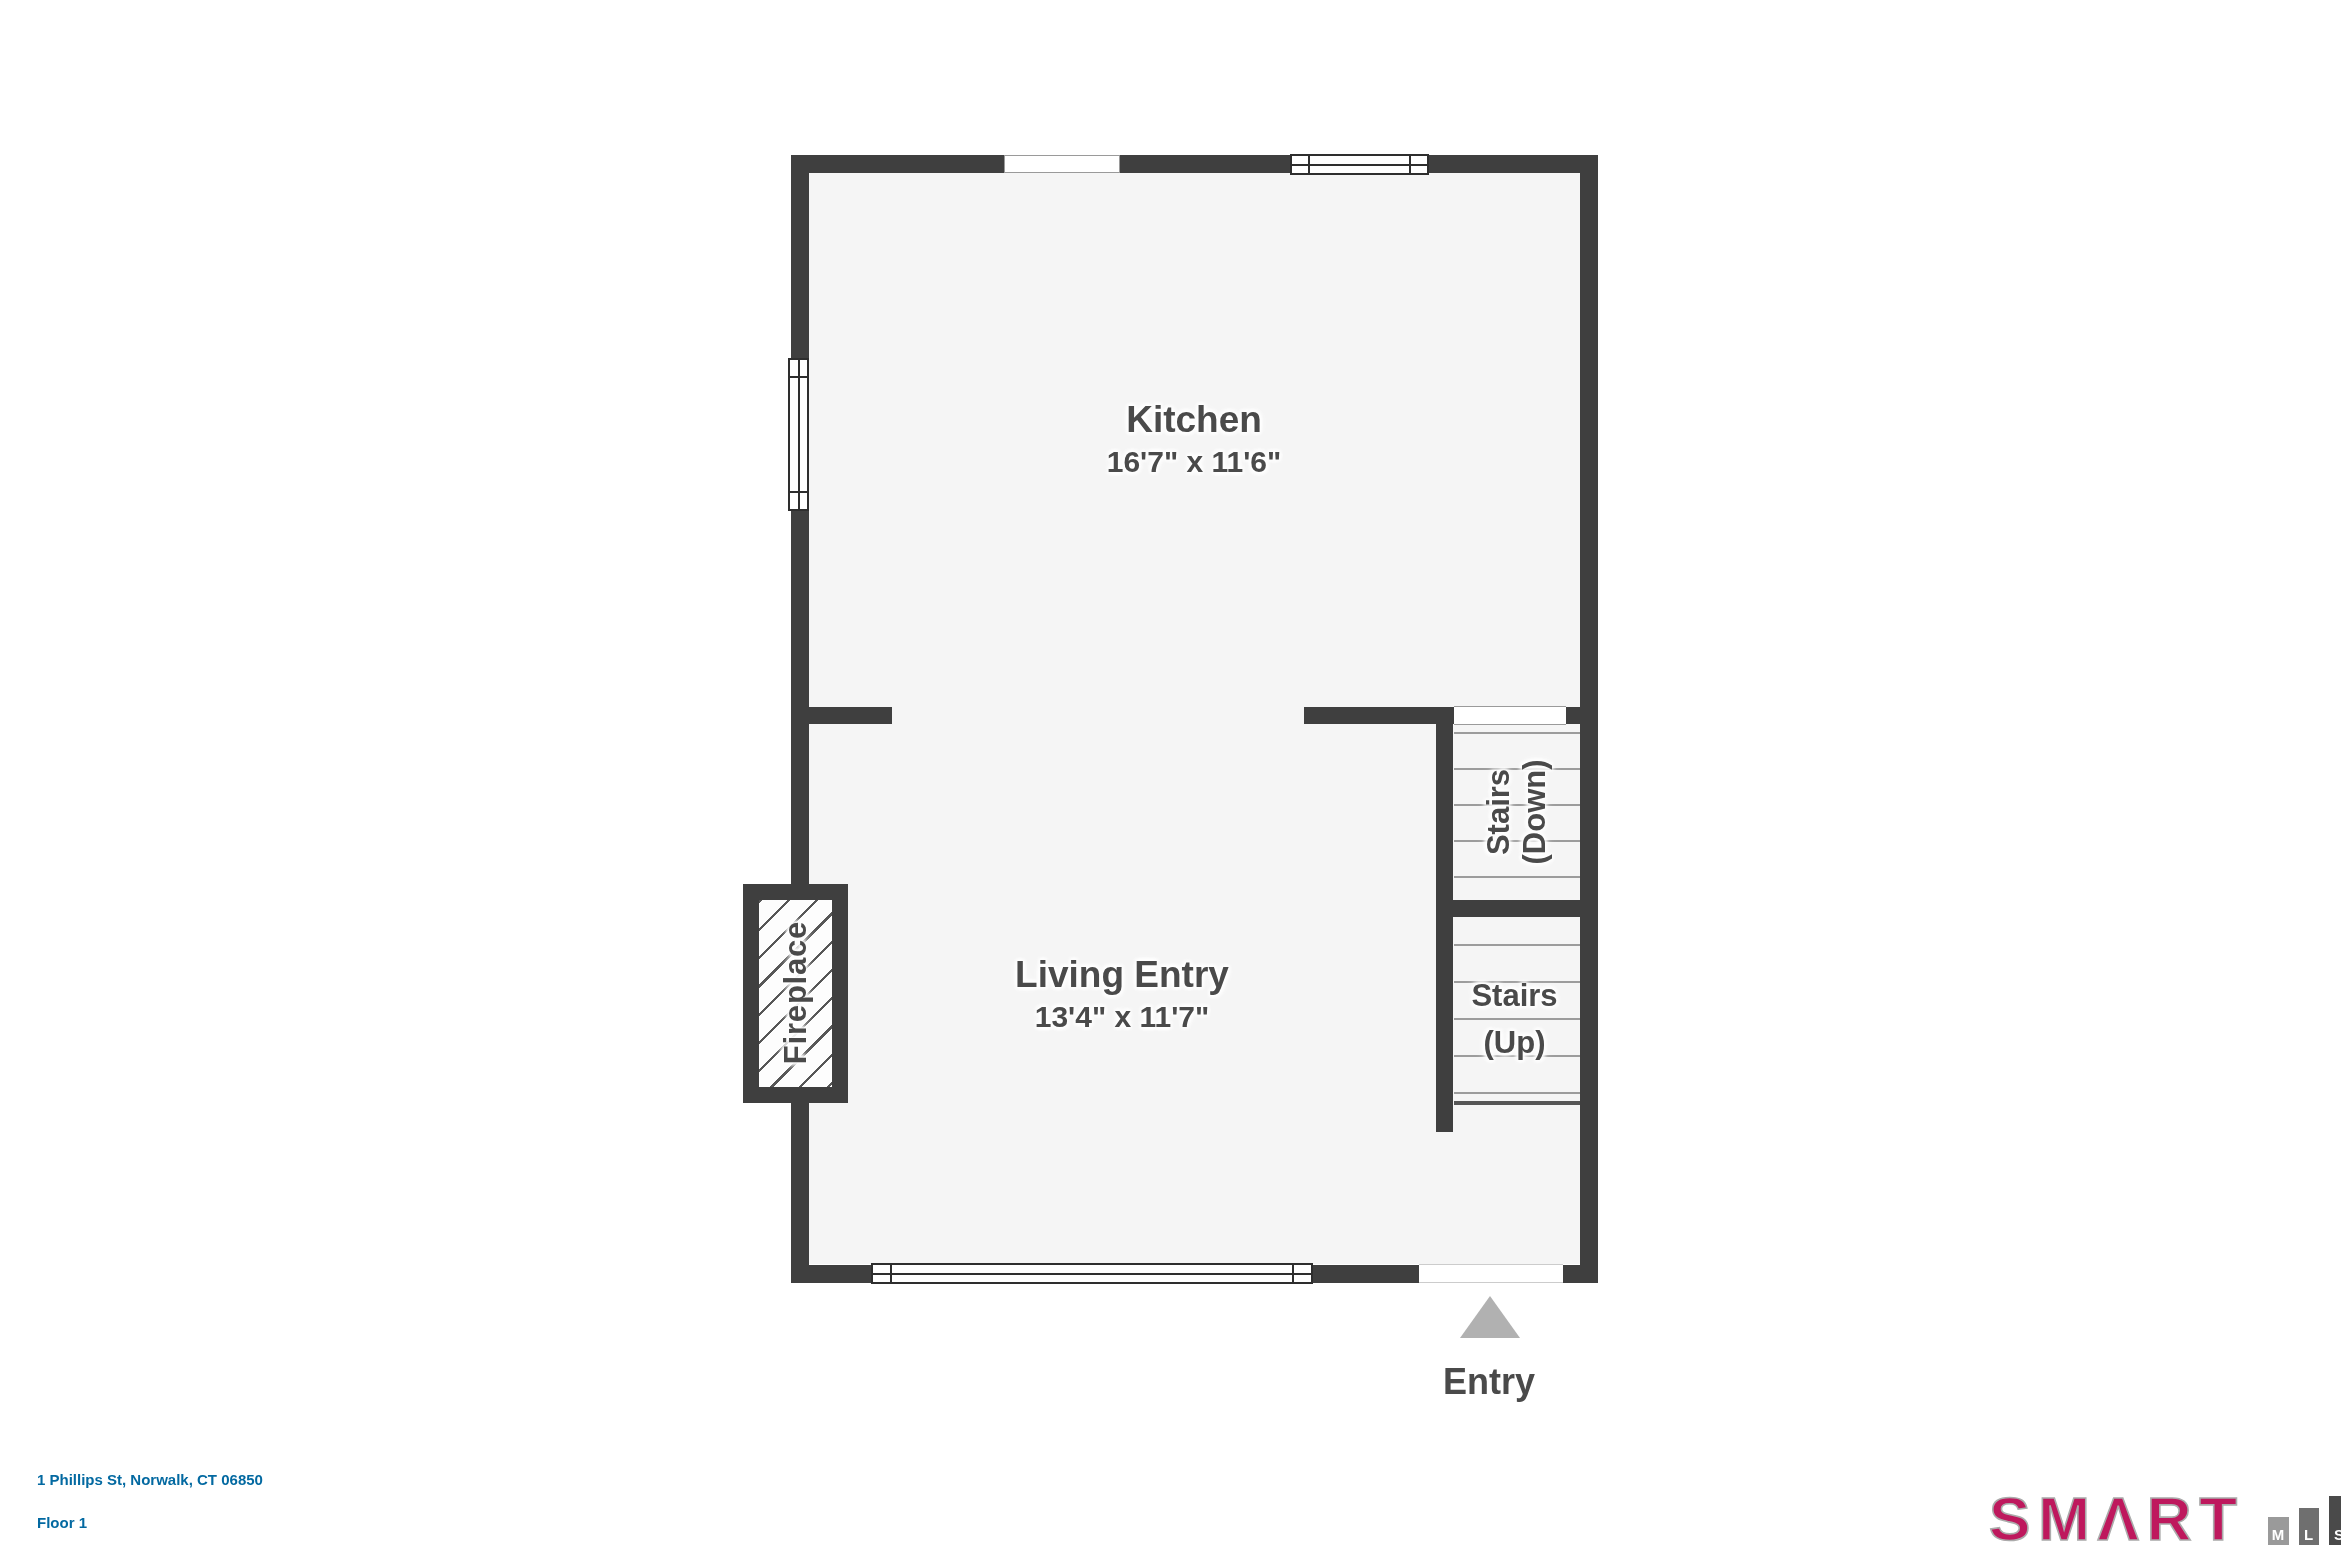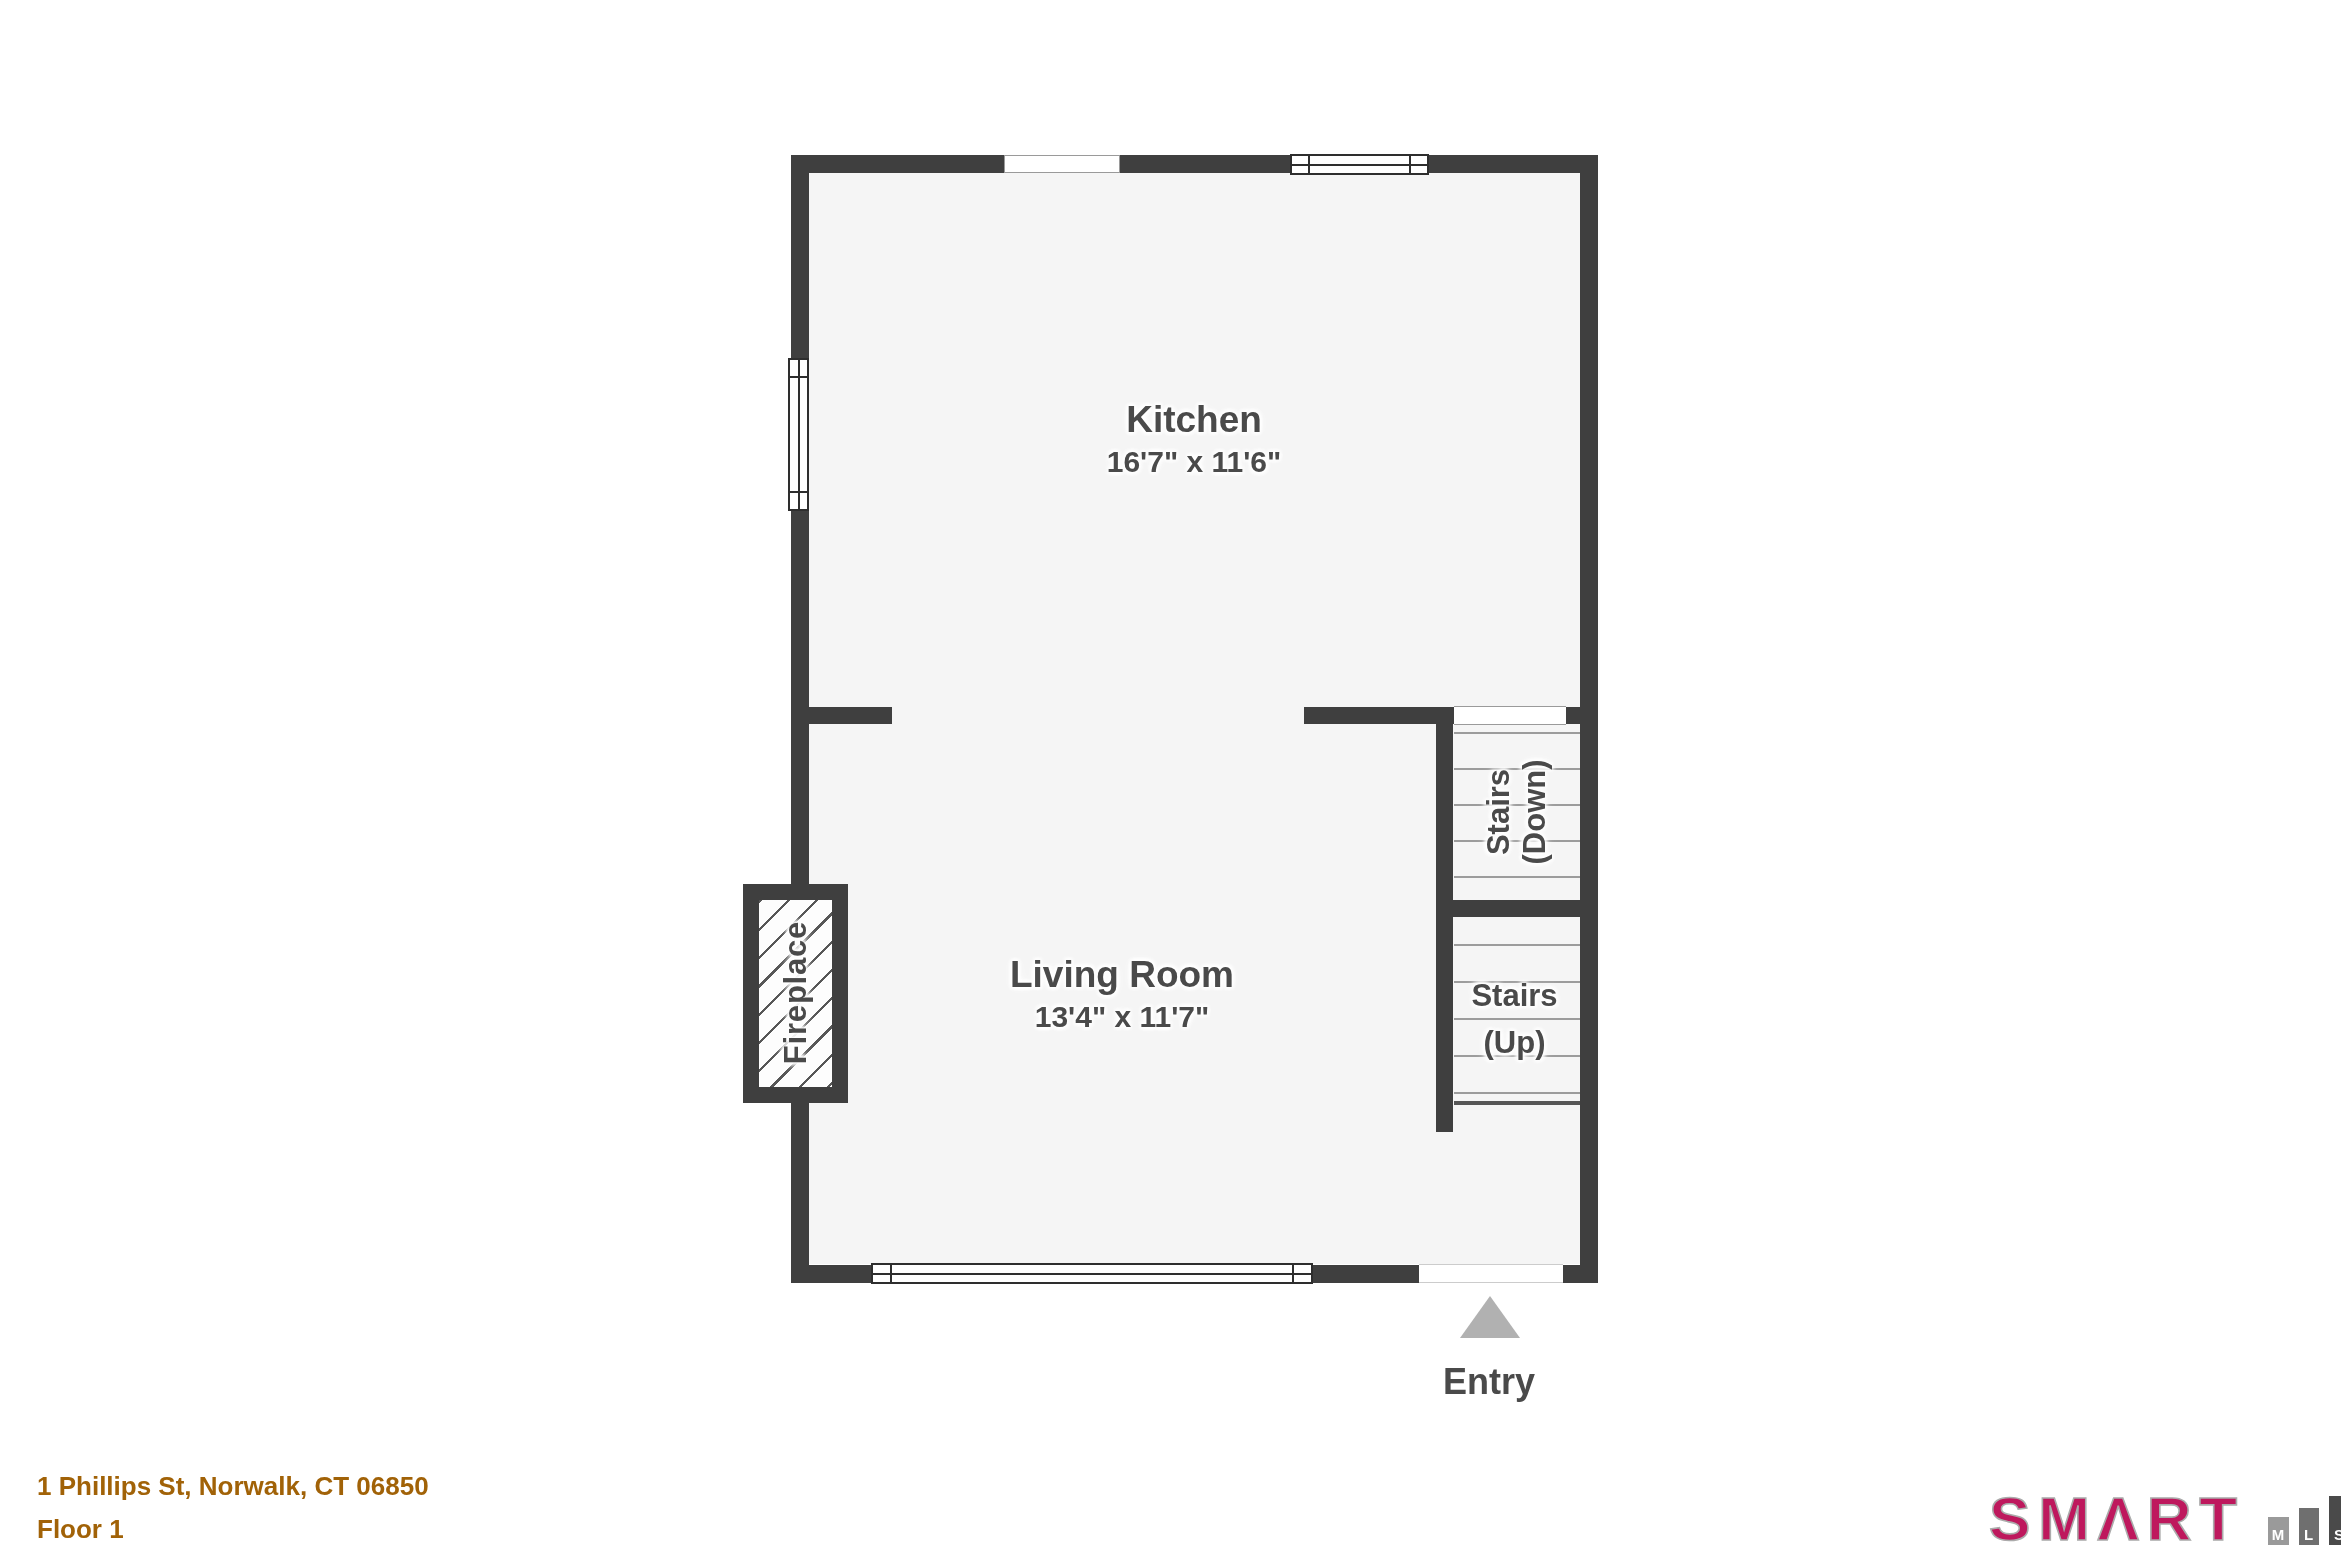--- a/index.html
+++ b/index.html
@@ -24,21 +24,21 @@
   .halo{text-shadow:-1.6px -1.6px 3.9px #fff,1.6px -1.6px 3.9px #fff,-1.6px 1.6px 3.9px #fff,1.6px 1.6px 3.9px #fff,0 0 7.8px #fff,0 0 11px #fff;}
   .room-title{font-size:37px;line-height:45px;text-align:center;z-index:6;}
   .room-dims{font-size:30px;line-height:39px;text-align:center;z-index:6;}
   .rot{transform:rotate(-90deg);transform-origin:center center;}
   .stairs-label{font-size:31px;line-height:36px;text-align:center;z-index:6;}
   .up-label{font-size:31px;line-height:47px;text-align:center;z-index:6;}
   .fp-label{font-size:31px;line-height:37px;text-align:center;z-index:6;letter-spacing:0.8px;}
   .entry-tri{width:0;height:0;border-left:30px solid rgba(0,0,0,0);border-right:30px solid rgba(0,0,0,0);
              border-bottom:42px solid #b1b1b1;z-index:6;}
   .entry-label{font-size:36px;text-align:center;z-index:6;}
-  .footer-line{font-size:26px;color:#a16207;z-index:6;}
+  .footer-line{font-size:15px;color:#0369a1;z-index:6;}
   .disclaimer{width:2342px;text-align:center;font-size:16.4px;color:#4a4a4a;z-index:6;}
   .logo{display:flex;align-items:flex-end;z-index:6;}
   .logo-brand{font-size:62px;line-height:52px;letter-spacing:7.8px;color:#be185d;
               -webkit-text-stroke:1.6px #ababab;font-weight:bold;}
   .logo-bars{display:flex;align-items:flex-end;margin-left:12.5px;}
   .logo-bar{display:flex;align-items:flex-end;justify-content:center;color:#ffffff;
             font-size:15px;padding-bottom:1.6px;margin-left:10px;}
   .bar-m{width:21px;height:26px;background:#9a9a9a;}
   .bar-l{width:20px;height:35px;background:#6f6f6f;}
   .bar-s{width:21px;height:47px;background:#4a4a4a;}
@@ -92,21 +92,21 @@
   <div class="abs rot fp-label halo" style="left:678px;top:974px;width:234px;height:37px;">
     <span>Fireplace</span>
   </div>
 
   <div class="abs" style="left:1038px;top:397px;width:312px;z-index:6;">
     <div class="room-title halo">Kitchen</div>
     <div class="room-dims halo">16'7" x 11'6"</div>
   </div>
 
   <div class="abs" style="left:966px;top:952px;width:312px;z-index:6;">
-    <div class="room-title halo">Living Room</div>
+    <div class="room-title halo">Living Entry</div>
     <div class="room-dims halo">13'4" x 11'7"</div>
   </div>
 
   <div class="abs rot stairs-label halo" style="left:1415px;top:776px;width:203px;height:72px;">
     <div>Stairs</div>
     <div>(Down)</div>
   </div>
 
   <div class="abs up-label halo" style="left:1413px;top:972px;width:203px;height:94px;">
     <div>Stairs</div>

